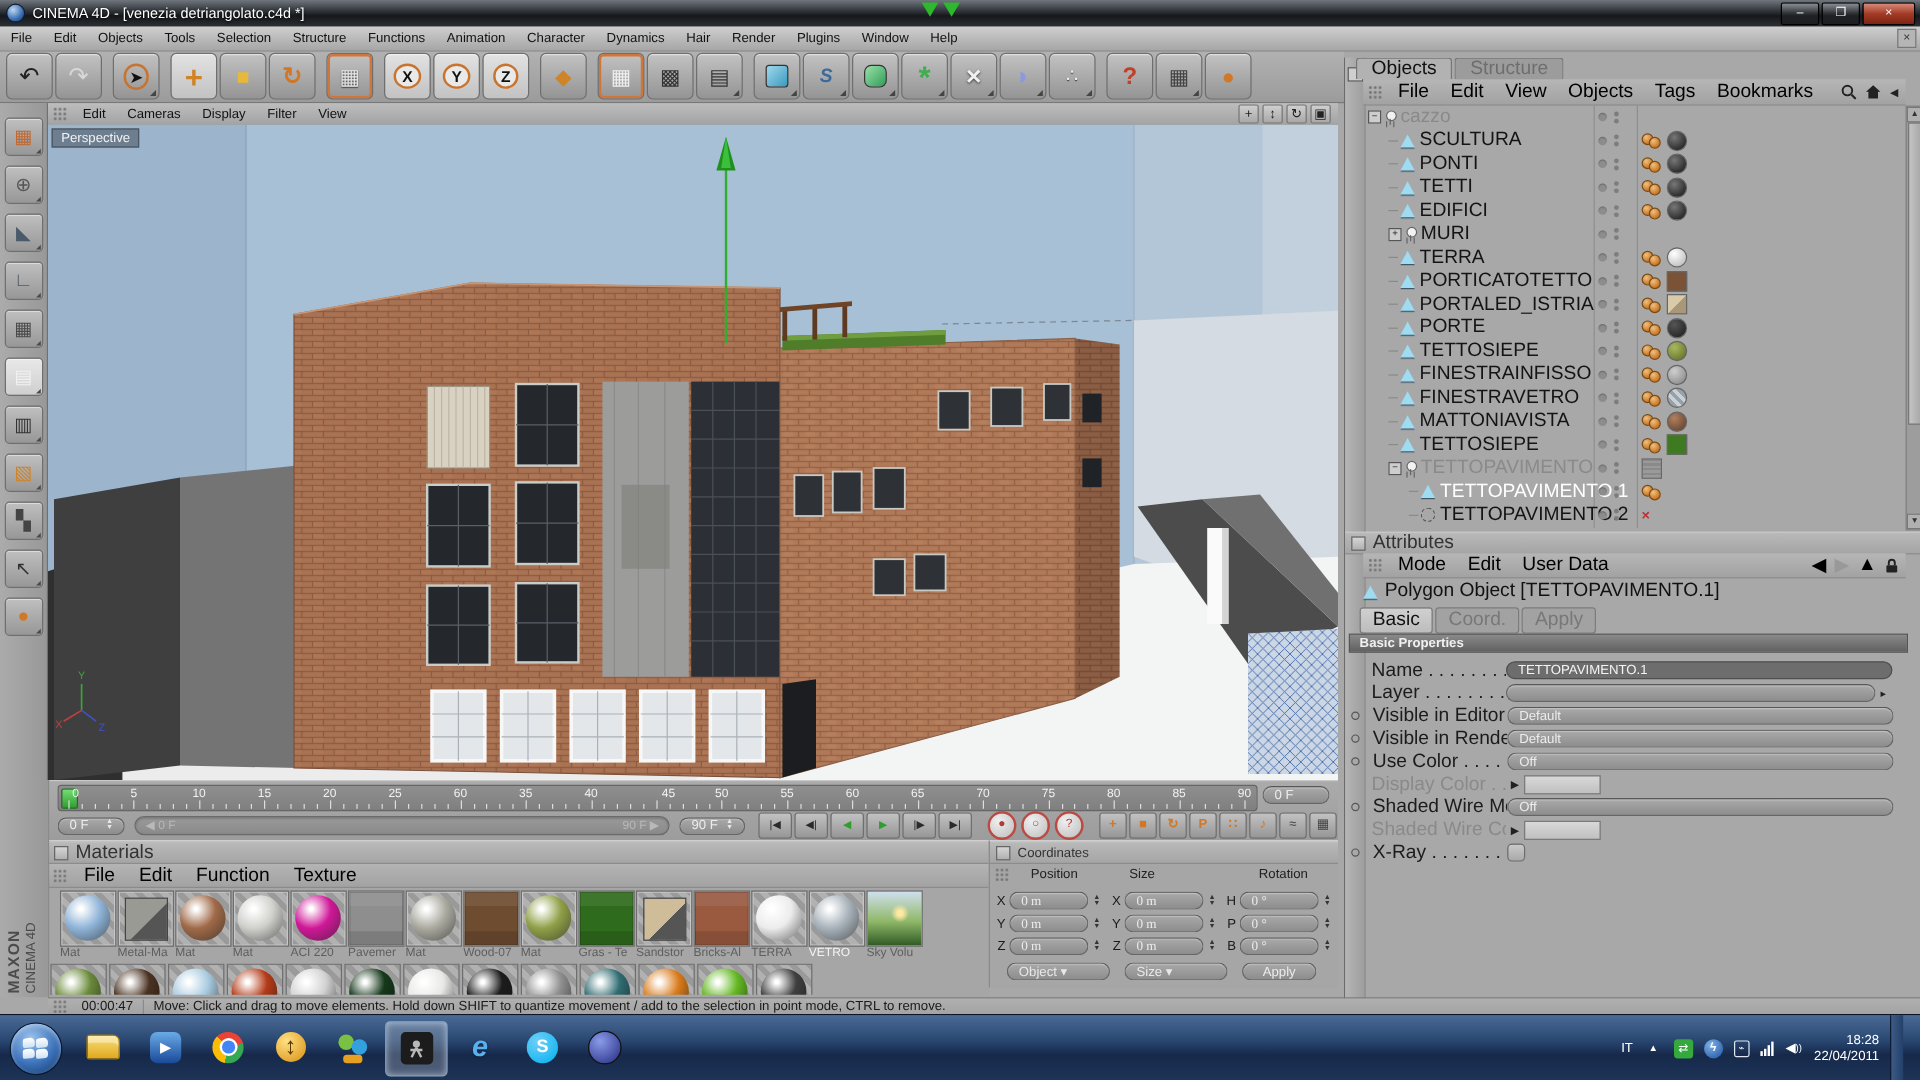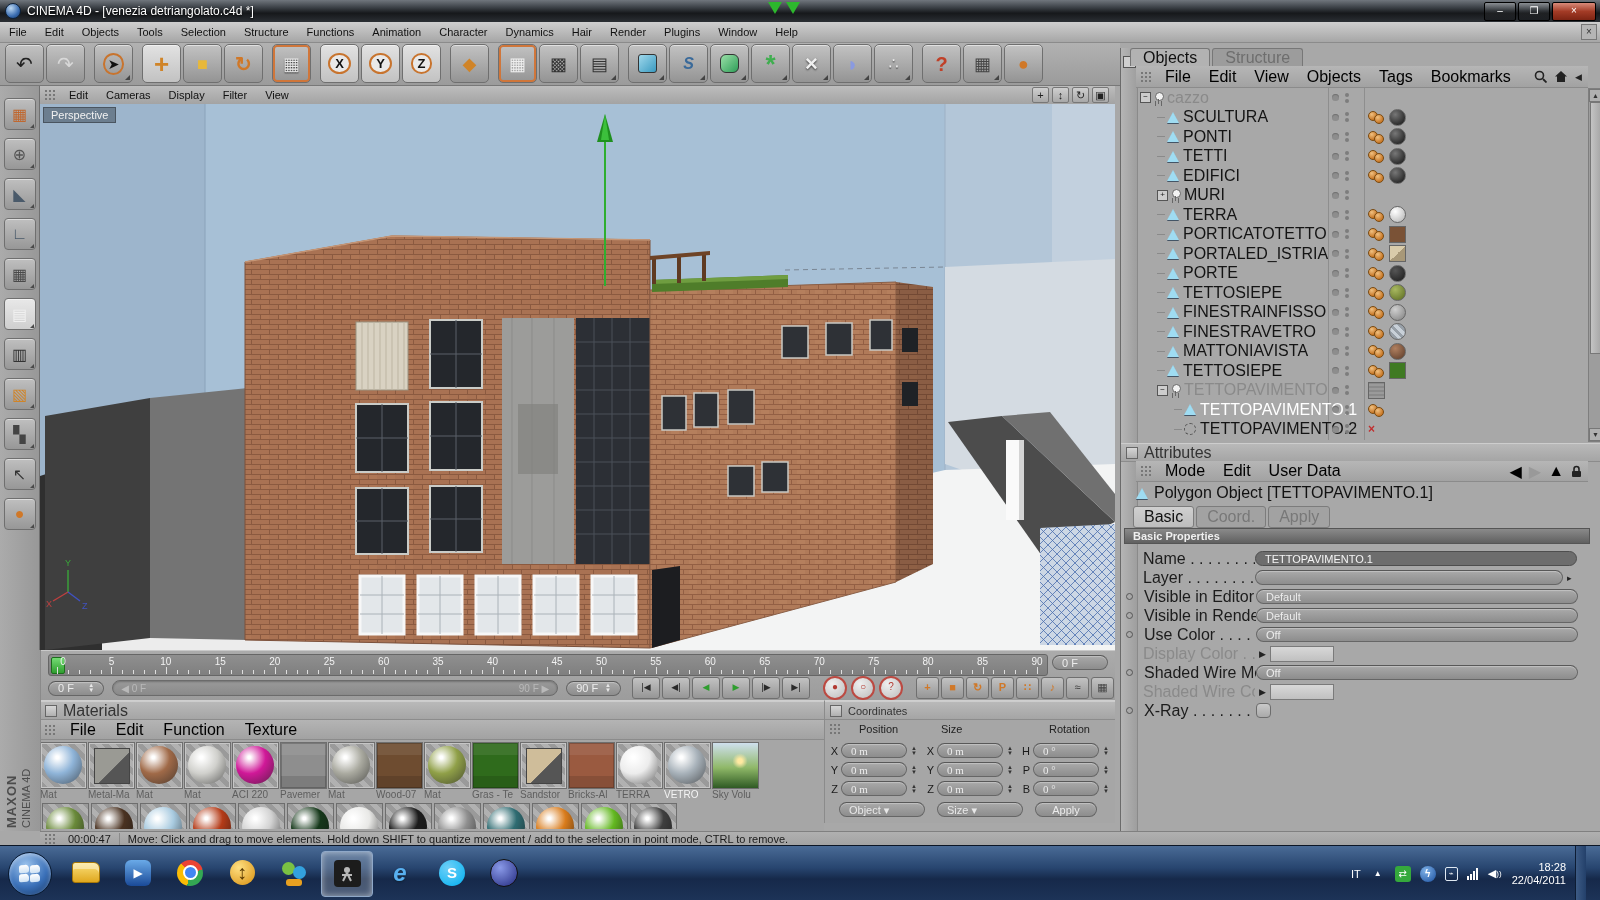--- a/index.html
+++ b/index.html
@@ -155,21 +155,21 @@
   .trbtn.green{color:#2f9e2f;}
   .rbtn{width:20px;height:20px;border-radius:50%;margin:0 2px;background:radial-gradient(circle at 35% 30%,#efefef,#bdbdbd);
     border:2px solid #bc4a42;font-size:10px;text-align:center;line-height:17px;color:#b23a32;}
   .kbtn{width:21px;height:20px;margin:0 1px;border-radius:3px;background:linear-gradient(#c2c2c2,#969696);
     border:1px solid #6f6f6f;font-size:11px;text-align:center;line-height:19px;color:#d07828;font-weight:bold;}
   .kbtn.gray{color:#444;font-weight:normal;}
   
   #materials{left:40px;top:700px;width:784px;height:131px;background:#a6a6a6;border-top:1px solid #cfcfcf;box-sizing:border-box;overflow:hidden;}
   #matmenu{display:flex;align-items:center;height:19px;background:linear-gradient(#b4b4b4,#a2a2a2);border-bottom:1px solid #8b8b8b;}
   #matmenu .mi{padding:0 10px;}
-  #matrow{display:flex;padding-left:0;margin-top:2px;}
+  #matrow{display:flex;padding-left:10px;margin-top:2px;}
   .mitem{width:47px;margin-right:1px;}
   .mprev{width:45px;height:45px;border:1px solid #6e6e6e;box-shadow:0 0 0 1px #c6c6c6 inset;
     background:repeating-linear-gradient(45deg,#9a9a9a 0 5px,#b1b1b1 5px 10px);position:relative;overflow:hidden;}
   .morb{position:absolute;left:3px;top:3px;width:38px;height:38px;border-radius:50%;}
   .mcube{position:absolute;left:5px;top:5px;width:34px;height:34px;}
   .mflat{position:absolute;inset:0;}
   .mlab{font-size:10px;color:#5e5e5e;white-space:nowrap;overflow:hidden;width:46px;}
   .mitem.sel .mlab{color:#f4f4f4;}
   #matrow2{display:flex;padding-left:2px;margin-top:3px;height:26px;overflow:hidden;}
   .m2{width:45px;height:45px;margin-right:2px;border:1px solid #6e6e6e;

